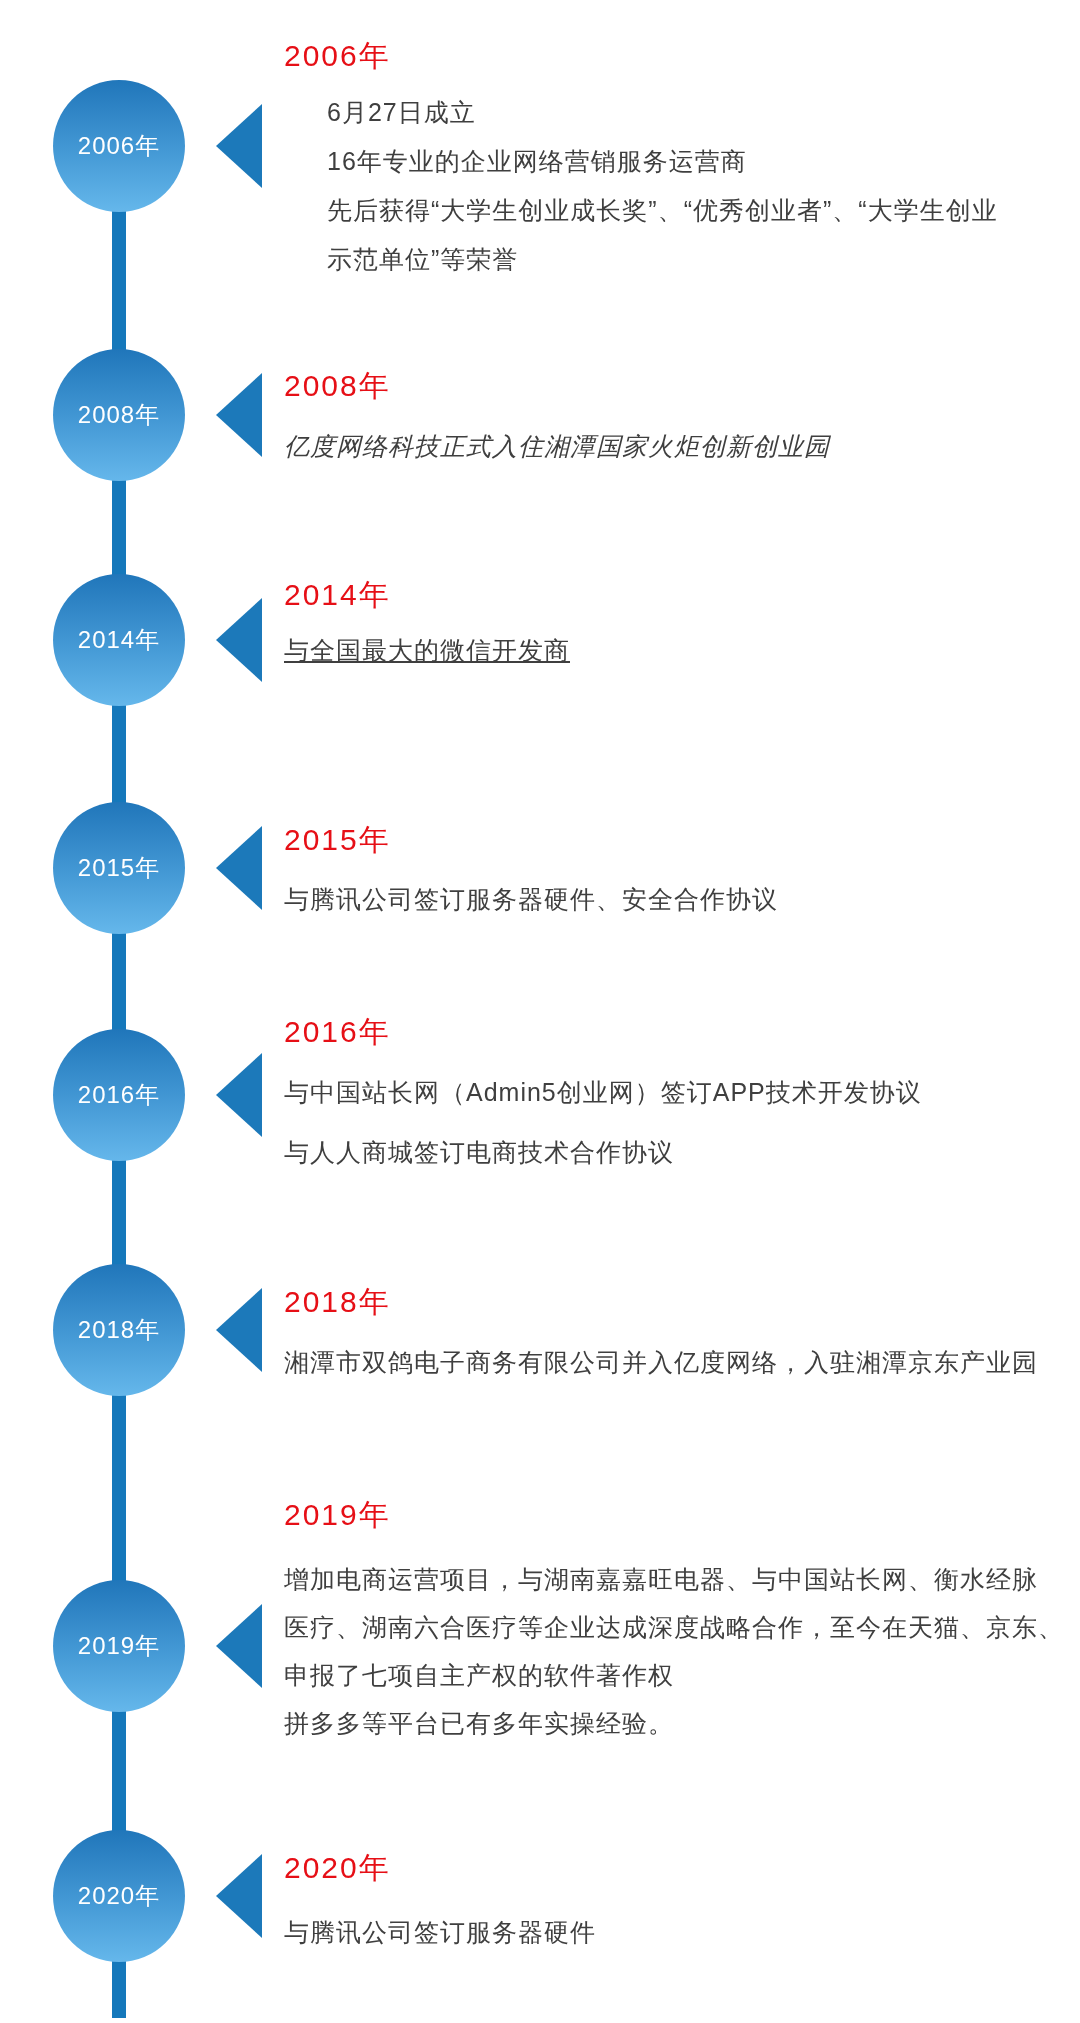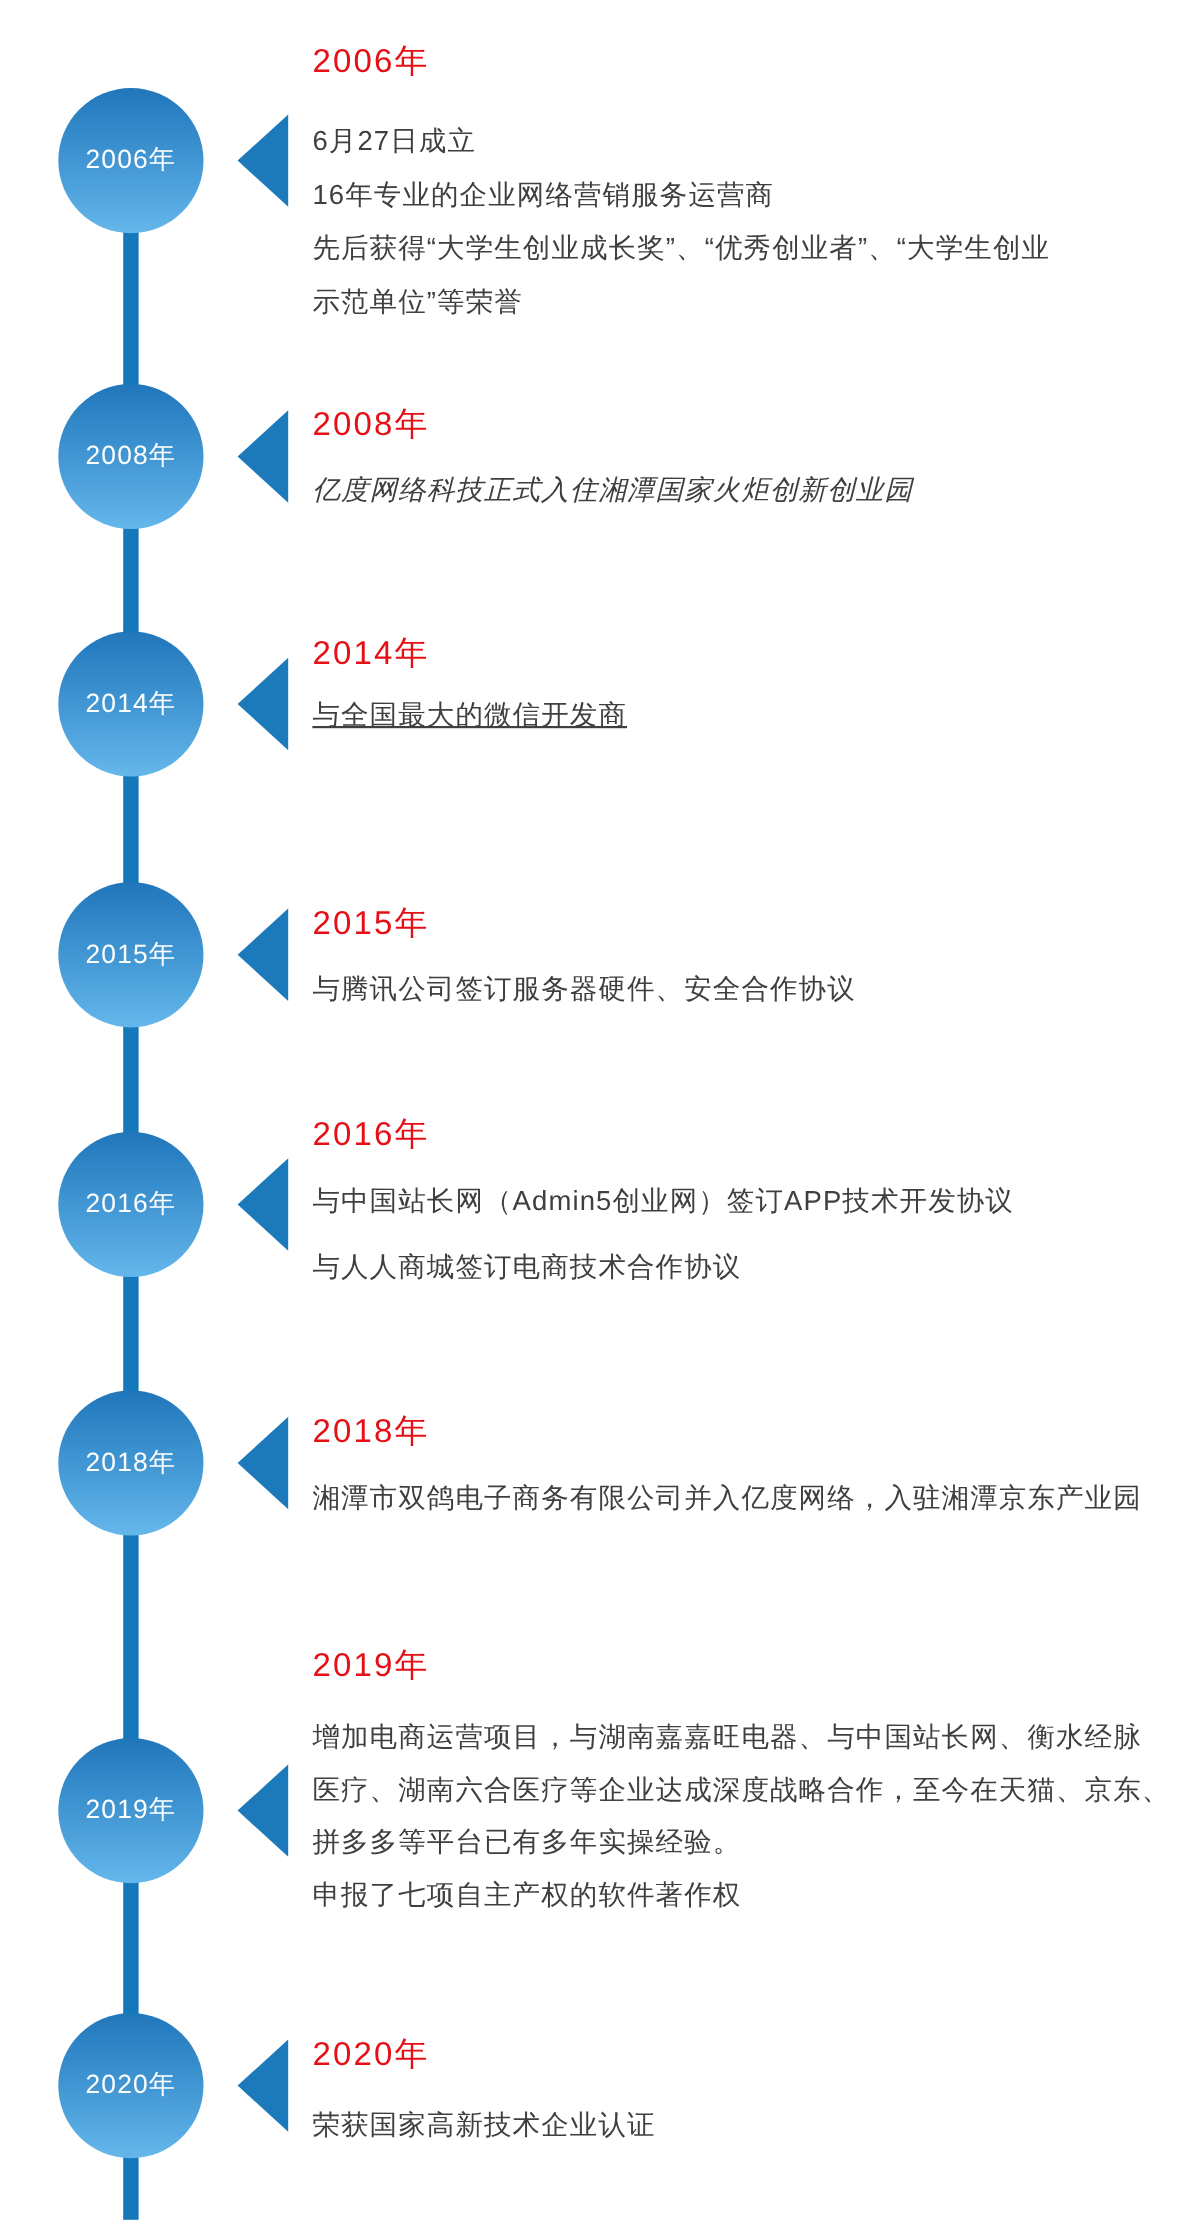--- a/index.html
+++ b/index.html
@@ -45,21 +45,21 @@
 
 <div class="canvas">
   <div class="tl-line"></div>
   <div id="events">
   <div class="event">
     <div class="circle" style="top: 80px;">
       <span class="circle-label">2006年</span>
     </div>
     <div class="triangle" style="top: 104px;"></div>
     <div class="heading" style="top: 38px;">2006年</div>
-    <div class="body" style="top: 104px; line-height: 49px;">
+    <div class="body" style="top: 88px; line-height: 49px; margin-left: 43px;">
           <div class="bline">6月27日成立</div>
           <div class="bline">16年专业的企业网络营销服务运营商</div>
           <div class="bline">先后获得“大学生创业成长奖”、“优秀创业者”、“大学生创业</div>
           <div class="bline">示范单位”等荣誉</div>
         </div>
   </div>
 
   <div class="event">
     <div class="circle" style="top: 349px;">
       <span class="circle-label">2008年</span>
@@ -118,29 +118,29 @@
 
   <div class="event">
     <div class="circle" style="top: 1580px;">
       <span class="circle-label">2019年</span>
     </div>
     <div class="triangle" style="top: 1604px;"></div>
     <div class="heading" style="top: 1497px;">2019年</div>
     <div class="body" style="top: 1555px; line-height: 48px;">
           <div class="bline">增加电商运营项目，与湖南嘉嘉旺电器、与中国站长网、衡水经脉</div>
           <div class="bline">医疗、湖南六合医疗等企业达成深度战略合作，至今在天猫、京东、</div>
+          <div class="bline">申报了七项自主产权的软件著作权</div>
           <div class="bline">拼多多等平台已有多年实操经验。</div>
-          <div class="bline">申报了七项自主产权的软件著作权</div>
         </div>
   </div>
 
   <div class="event">
     <div class="circle" style="top: 1830px;">
       <span class="circle-label">2020年</span>
     </div>
     <div class="triangle" style="top: 1854px;"></div>
     <div class="heading" style="top: 1850px;">2020年</div>
     <div class="body" style="top: 1908px; line-height: 49px;">
-          <div class="bline">荣获国家高新技术企业认证</div>
+          <div class="bline">与腾讯公司签订服务器硬件</div>
         </div>
   </div>
 </div>
 </div>
 
 </body></html>

